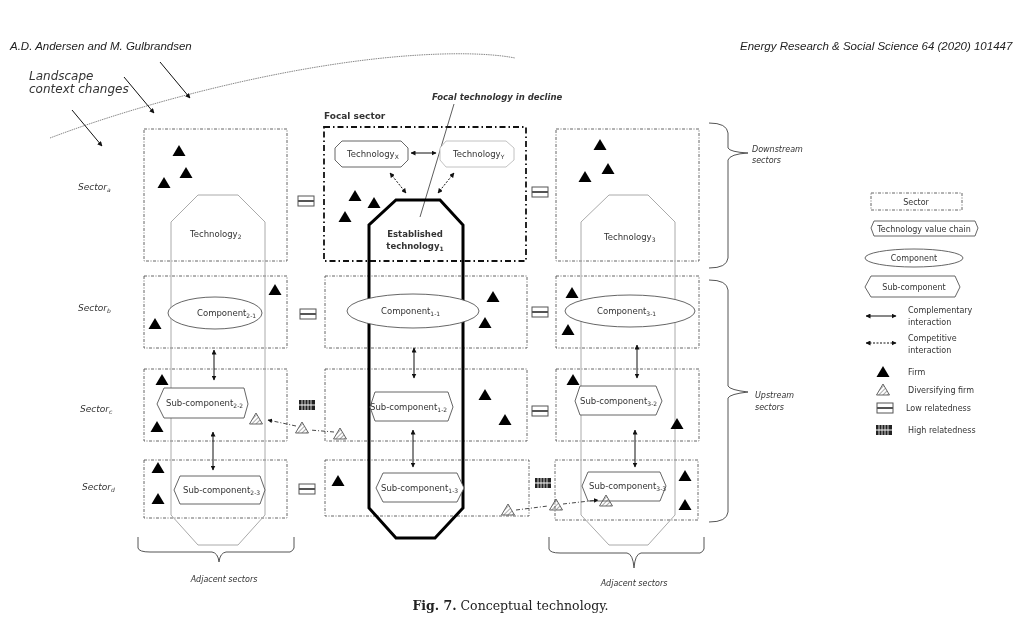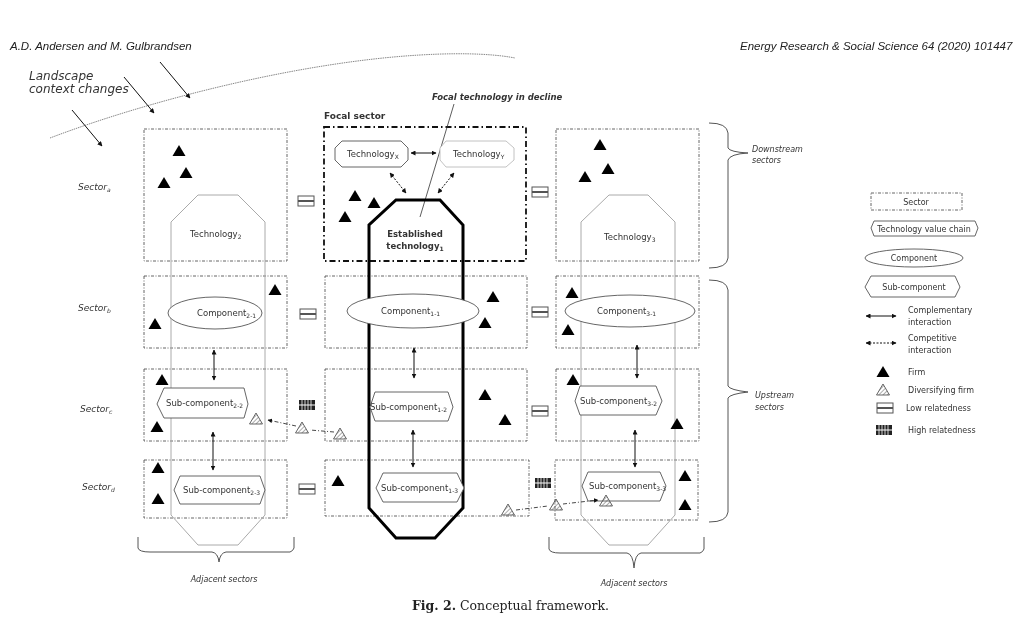--- a/index.html
+++ b/index.html
@@ -214,13 +214,13 @@
     <text x="908" y="375" font-size="8">Firm</text>
     <use href="#dfirm" x="883" y="390"></use>
     <text x="908" y="393" font-size="8">Diversifying firm</text>
     <use href="#lowrel" x="885" y="408"></use>
     <text x="906" y="411" font-size="8">Low relatedness</text>
     <use href="#highrel" x="884" y="430"></use>
     <text x="908" y="433" font-size="8">High relatedness</text>
   </g>
 </svg>
 
-<div class="caption"><b>Fig. 2.</b><span> Conceptual framework.</span></div>
+<div class="caption"><b>Fig. 7.</b><span> Conceptual technology.</span></div>
 
 </body></html>

